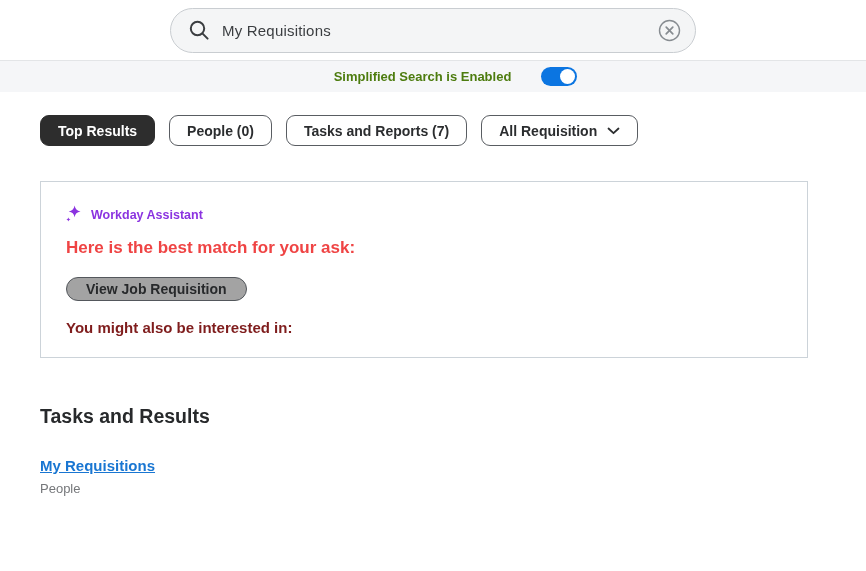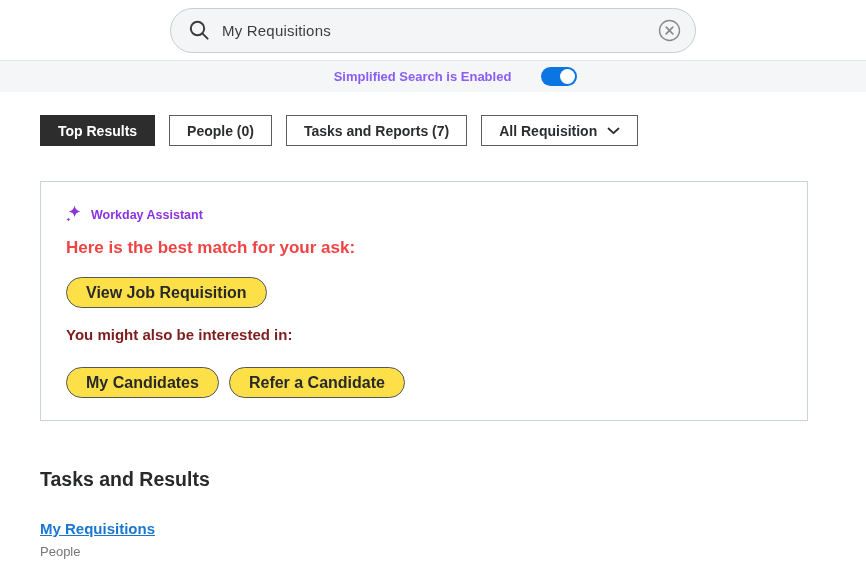--- a/index.html
+++ b/index.html
@@ -38,40 +38,40 @@
     background: none; border: none; padding: 0; cursor: pointer;
   }
 
   
   .toggle-band {
     height: 31px;
     background: #f5f6f8;
     display: flex; align-items: center; justify-content: center;
     gap: 30px;
   }
-  .toggle-label { font-size: 13px; font-weight: 700; color: #8b5cf6; margin-left: 45px; }
+  .toggle-label { font-size: 13px; font-weight: 700; color: #4d7c0f; margin-left: 45px; }
   .toggle {
     width: 36px; height: 19px; border-radius: 10px;
     background: #0b75e1; position: relative; cursor: pointer;
     border: none; padding: 0;
   }
   .toggle-knob {
     position: absolute; right: 2px; top: 2px;
     width: 15px; height: 15px; border-radius: 50%; background: #ffffff;
   }
 
   
   .content { padding: 0 40px; }
 
   .pills { margin-top: 23px; display: flex; gap: 14px; }
   .pill {
     height: 31px;
     display: inline-flex; align-items: center;
     padding: 0 17px;
-    border-radius: 0;
+    border-radius: 9px;
     border: 1px solid #595d62;
     background: #ffffff;
     font-family: "Liberation Sans", sans-serif;
     font-size: 14px; font-weight: 700; color: #2b2d2f;
     cursor: pointer; white-space: nowrap;
   }
   .pill.selected { background: #2d2d2d; border-color: #2d2d2d; color: #ffffff; }
   .pill .chev { margin-left: 10px; display: flex; align-items: center; }
 
   
@@ -89,26 +89,26 @@
     height: 15px;
   }
   .best-match {
     margin-top: 16px;
     font-size: 17px; font-weight: 600; color: #ef4444;
     line-height: 20px;
   }
   .btn-row-primary { margin-top: 19px; }
   .btn {
     display: inline-flex; align-items: center; justify-content: center;
-    height: 31px; padding: 0 19px;
+    height: 24px; padding: 0 19px;
     border-radius: 16px;
     border: 1px solid #53575c;
-    background: #fde047;
+    background: #a3a3a3;
     font-family: "Liberation Sans", sans-serif;
-    font-size: 16px; font-weight: 700; color: #27292b;
+    font-size: 14px; font-weight: 700; color: #27292b;
     cursor: pointer; white-space: nowrap;
   }
   .also-text {
     margin-top: 19px;
     font-size: 15px; font-weight: 700; color: #7f1d1d;
     line-height: 15px;
   }
   .btn-row-secondary { margin-top: 25px; display: flex; gap: 10px; }
 
   
@@ -189,24 +189,20 @@
     </div>
 
     <div class="best-match">Here is the best match for your ask:</div>
 
     <div class="btn-row-primary">
       <button class="btn">View Job Requisition</button>
     </div>
 
     <div class="also-text">You might also be interested in:</div>
 
-    <div class="btn-row-secondary">
-      <button class="btn">My Candidates</button>
-      <button class="btn">Refer a Candidate</button>
-    </div>
   </div>
 
   <h2 class="section-heading">Tasks and Results</h2>
 
   <div>
     <a class="result-link">My Requisitions</a>
     <div class="result-type">People</div>
   </div>
 
 </div>

